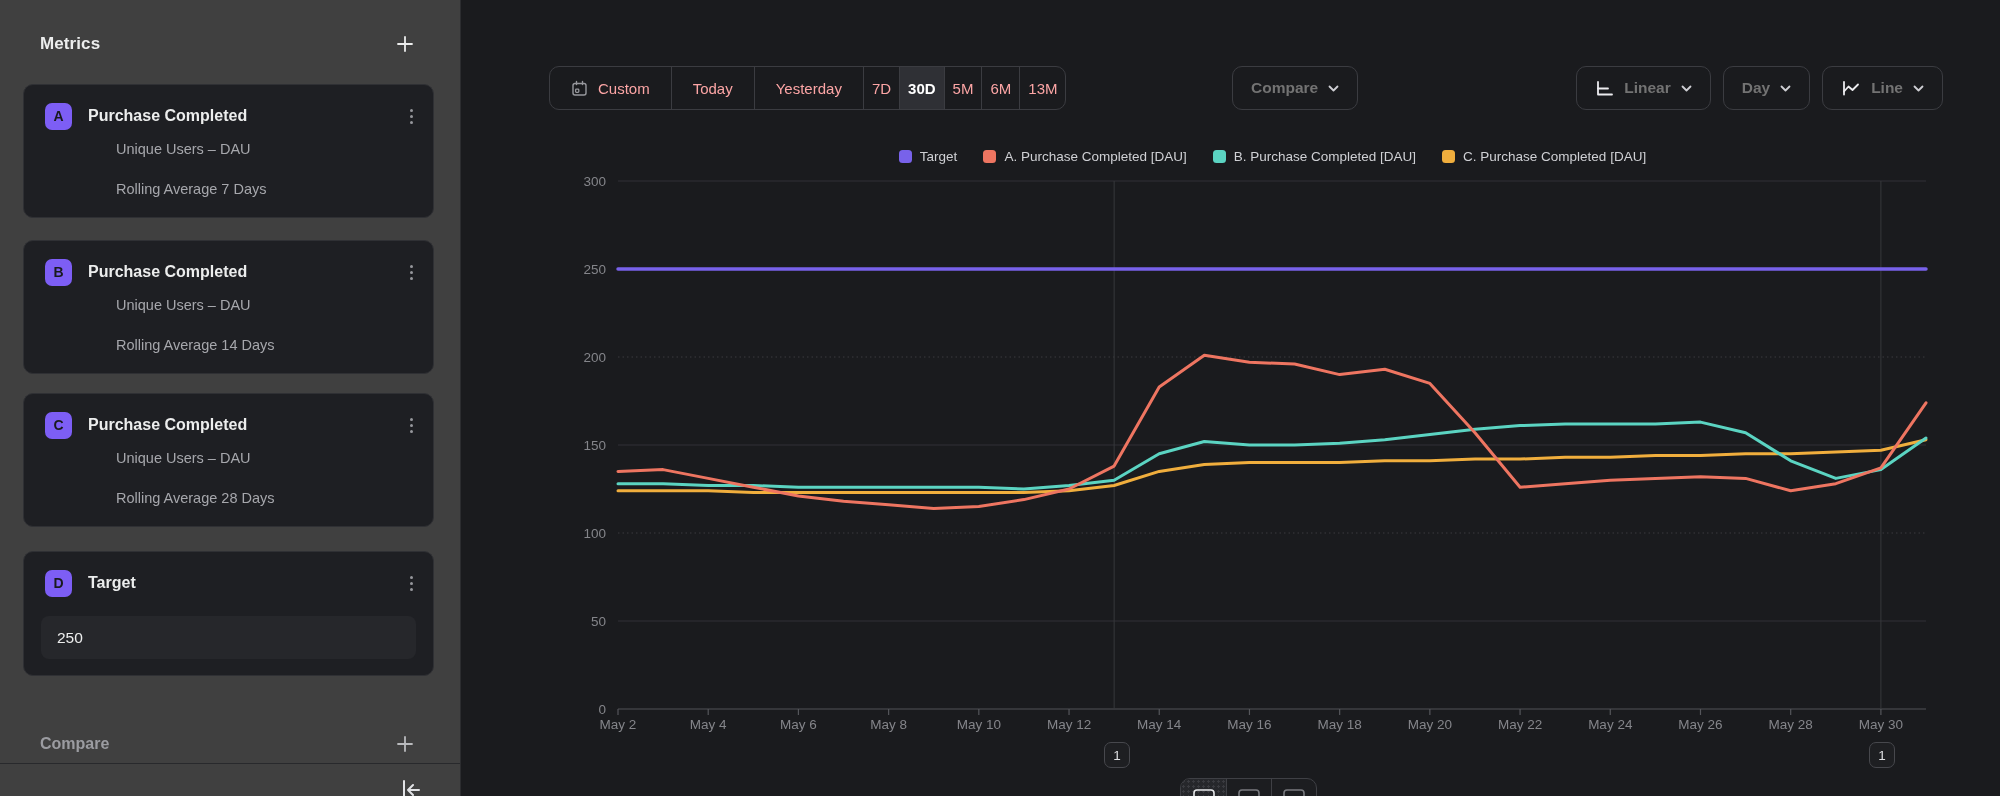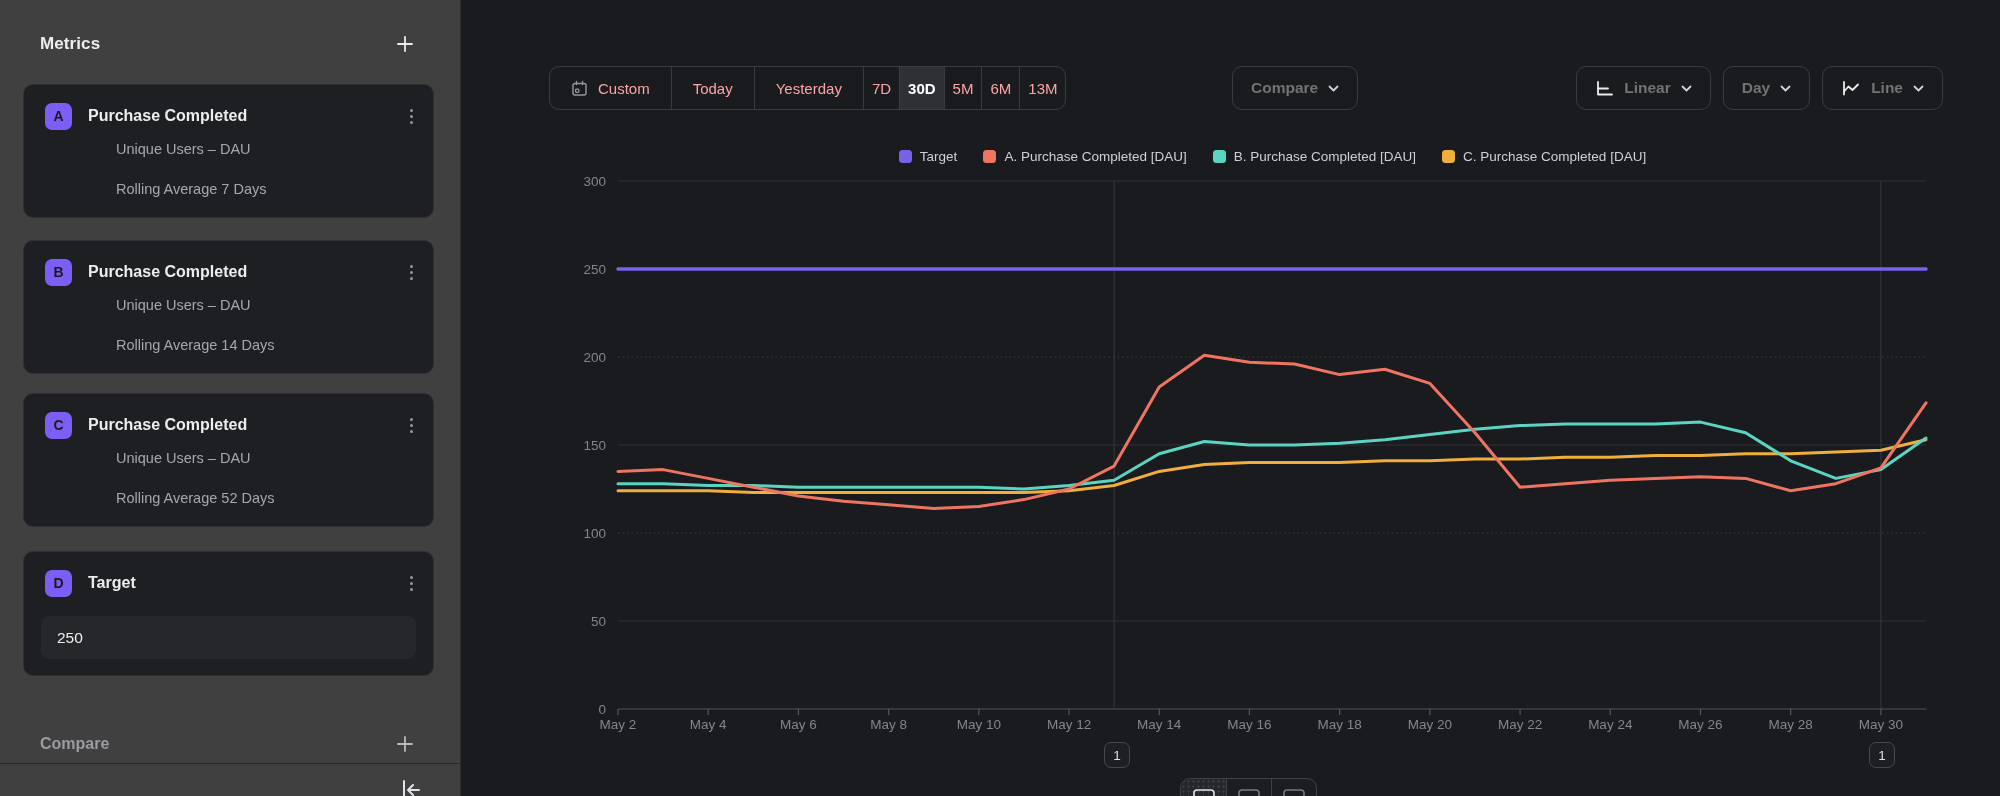--- a/index.html
+++ b/index.html
@@ -156,21 +156,21 @@
     <div class="card-row">
       <span class="badge">C</span>
       <span class="card-title">Purchase Completed</span>
       <button class="kebab">
           <i></i>
           <i></i>
           <i></i>
         </button>
     </div>
     <div class="card-sub" style="top:56px;">Unique Users – DAU</div>
-    <div class="card-sub" style="top:96px;">Rolling Average 52 Days</div>
+    <div class="card-sub" style="top:96px;">Rolling Average 28 Days</div>
   </div>
 
   <div class="metric-card" style="top:551px;height:125px;">
     <div class="card-row">
       <span class="badge">D</span>
       <span class="card-title">Target</span>
       <button class="kebab">
           <i></i>
           <i></i>
           <i></i>

